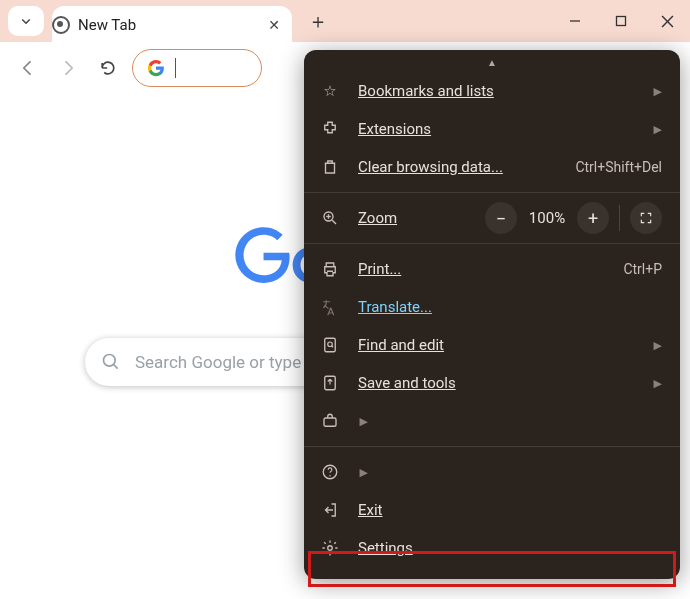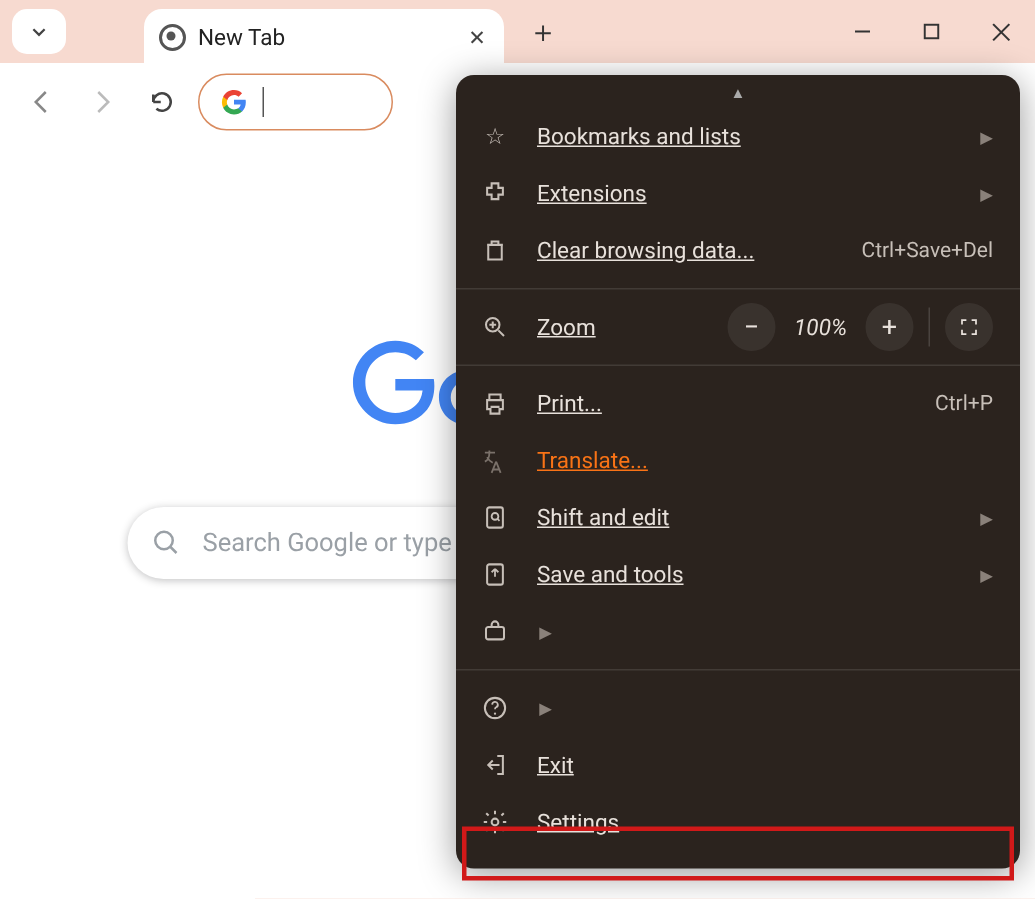--- a/index.html
+++ b/index.html
@@ -25,26 +25,25 @@
     background: #fff;
     border-radius: 10px;
     display: flex; align-items: center; justify-content: center;
     margin-right: 8px;
   }
   .tab {
     display: flex; align-items: center;
     background: #fff;
     border-radius: 12px 12px 0 0;
     height: 38px;
-    padding: 0 10px 0 10px;
+    padding: 0 10px 0 0;
     gap: 8px;
     min-width: 240px;
     position: relative;
     top: 4px;
-    margin-left: 44px;
   }
   .tab .favicon {
     width: 18px; height: 18px;
     border: 2px solid #555; border-radius: 50%;
     position: relative;
   }
   .tab .favicon::after {
     content: ""; position: absolute;
     width: 6px; height: 6px; background: #555; border-radius: 50%;
     top: 3px; left: 3px;
@@ -155,36 +154,36 @@
     position: relative;
   }
   .menu-row .mi-icon {
     width: 20px;
     display: flex; align-items: center; justify-content: center;
     color: #c7bfb8;
   }
   .menu-row .mi-label { flex: 1; text-decoration: underline; }
   .menu-row .mi-kbd { color: #c7bfb8; font-size: 14px; }
   .menu-row .mi-arrow { color: #8a817a; font-size: 11px; width: 10px; text-align: right; }
-  .menu-row.dim { color: #f97316; }
+  .menu-row.dim { color: #7dd3fc; }
   .menu-row.dim .mi-icon { color: #7a716a; }
   .menu-sep { height: 1px; background: rgba(255,255,255,.11); margin: 6px 0; }
 
   .zoom-row { }
   .zoom-ctrls {
     display: flex; align-items: center; gap: 6px;
     margin-left: auto;
   }
   .zoom-btn {
     width: 32px; height: 32px; border-radius: 50%;
     background: rgba(255,255,255,.07);
     display: flex; align-items: center; justify-content: center;
     color: #e8e1db; font-size: 18px;
   }
-  .zoom-val { width: 48px; text-align: center; font-style: italic; }
+  .zoom-val { width: 48px; text-align: center; }
   .zoom-divider { width: 1px; height: 26px; background: rgba(255,255,255,.15); margin: 0 4px; }
 
   .highlight {
     position: absolute;
     border: 3px solid #d11919;
     pointer-events: none;
     left: 308px;
     top: 551px;
     width: 368px;
     height: 36px;
@@ -299,21 +298,21 @@
     <span class="mi-label">Extensions</span>
     <span class="mi-arrow">▶</span>
   </div>
   <div class="menu-row">
     <span class="mi-icon">
         <svg class="icon-svg" viewBox="0 0 24 24">
           <path fill="none" stroke="currentColor" stroke-width="1.8" d="M5 7h14M9 7V4h6v3m-9 0v13h12V7"></path>
         </svg>
       </span>
     <span class="mi-label">Clear browsing data...</span>
-    <span class="mi-kbd">Ctrl+Save+Del</span>
+    <span class="mi-kbd">Ctrl+Shift+Del</span>
   </div>
 
   <div class="menu-sep"></div>
 
   <div class="menu-row zoom-row">
     <span class="mi-icon">
         <svg class="icon-svg" viewBox="0 0 24 24">
           <circle cx="10" cy="10" r="6" fill="none" stroke="currentColor" stroke-width="1.8"></circle>
           <line x1="15" y1="15" x2="20" y2="20" stroke="currentColor" stroke-width="1.8"></line>
           <line x1="7" y1="10" x2="13" y2="10" stroke="currentColor" stroke-width="1.8"></line>
@@ -354,21 +353,21 @@
     <span class="mi-label">Translate...</span>
   </div>
   <div class="menu-row">
     <span class="mi-icon">
         <svg class="icon-svg" viewBox="0 0 24 24">
           <rect x="5" y="3" width="14" height="18" rx="2" fill="none" stroke="currentColor" stroke-width="1.8"></rect>
           <circle cx="12" cy="11" r="3" fill="none" stroke="currentColor" stroke-width="1.6"></circle>
           <line x1="14" y1="13" x2="16" y2="15" stroke="currentColor" stroke-width="1.6"></line>
         </svg>
       </span>
-    <span class="mi-label">Shift and edit</span>
+    <span class="mi-label">Find and edit</span>
     <span class="mi-arrow">▶</span>
   </div>
   <div class="menu-row">
     <span class="mi-icon">
         <svg class="icon-svg" viewBox="0 0 24 24">
           <rect x="5" y="3" width="14" height="18" rx="2" fill="none" stroke="currentColor" stroke-width="1.8"></rect>
           <path d="M12 7v7m0-7l-3 3m3-3l3 3" fill="none" stroke="currentColor" stroke-width="1.6"></path>
         </svg>
       </span>
     <span class="mi-label">Save and tools</span>

